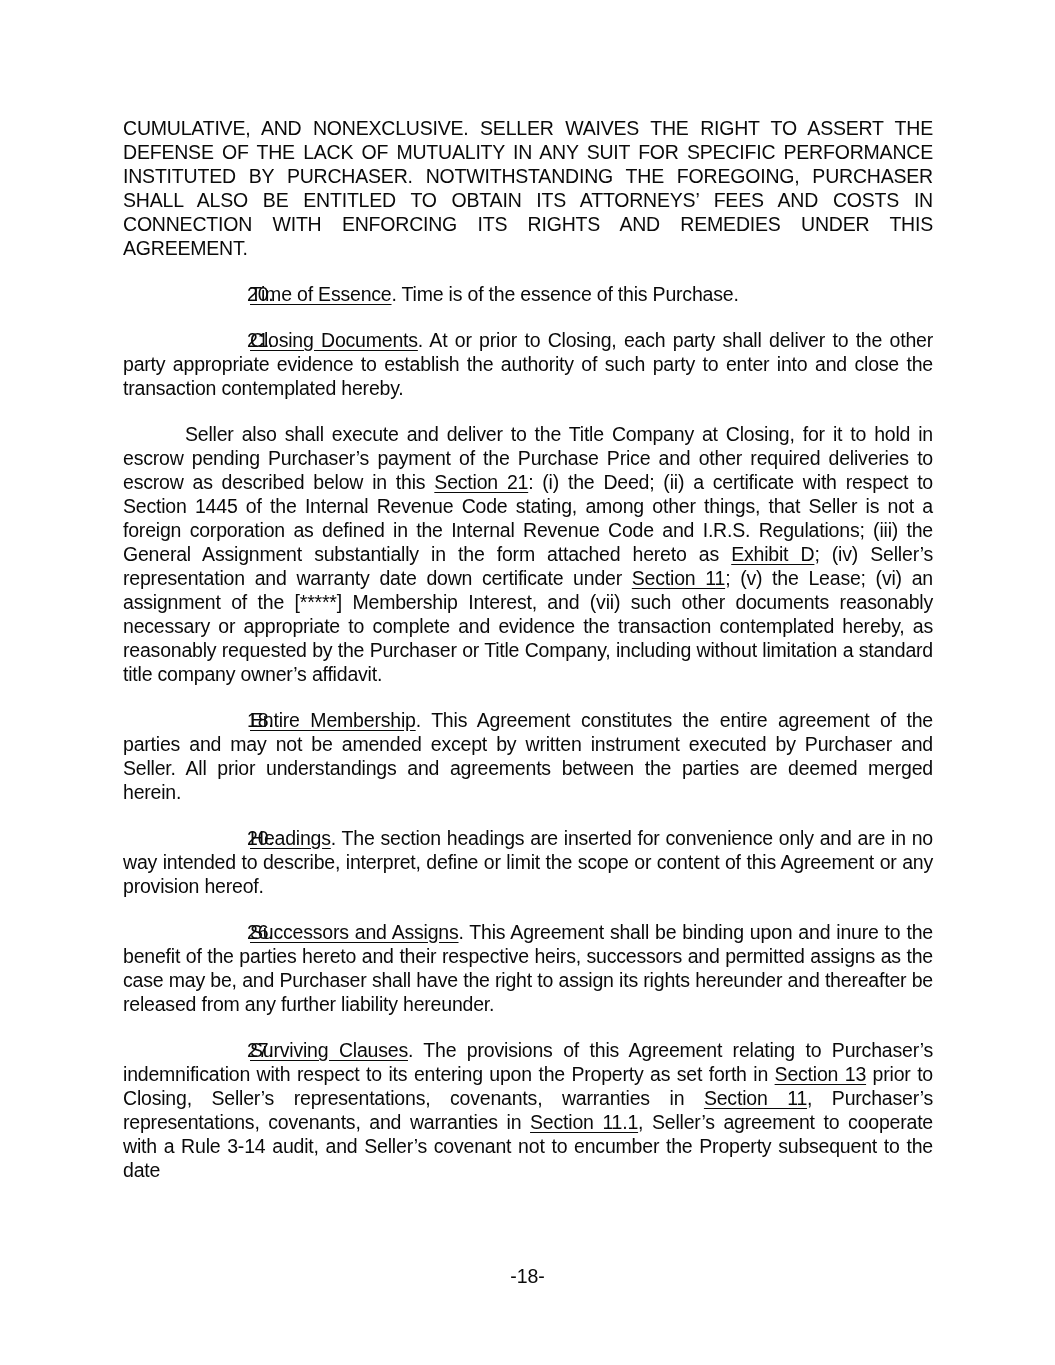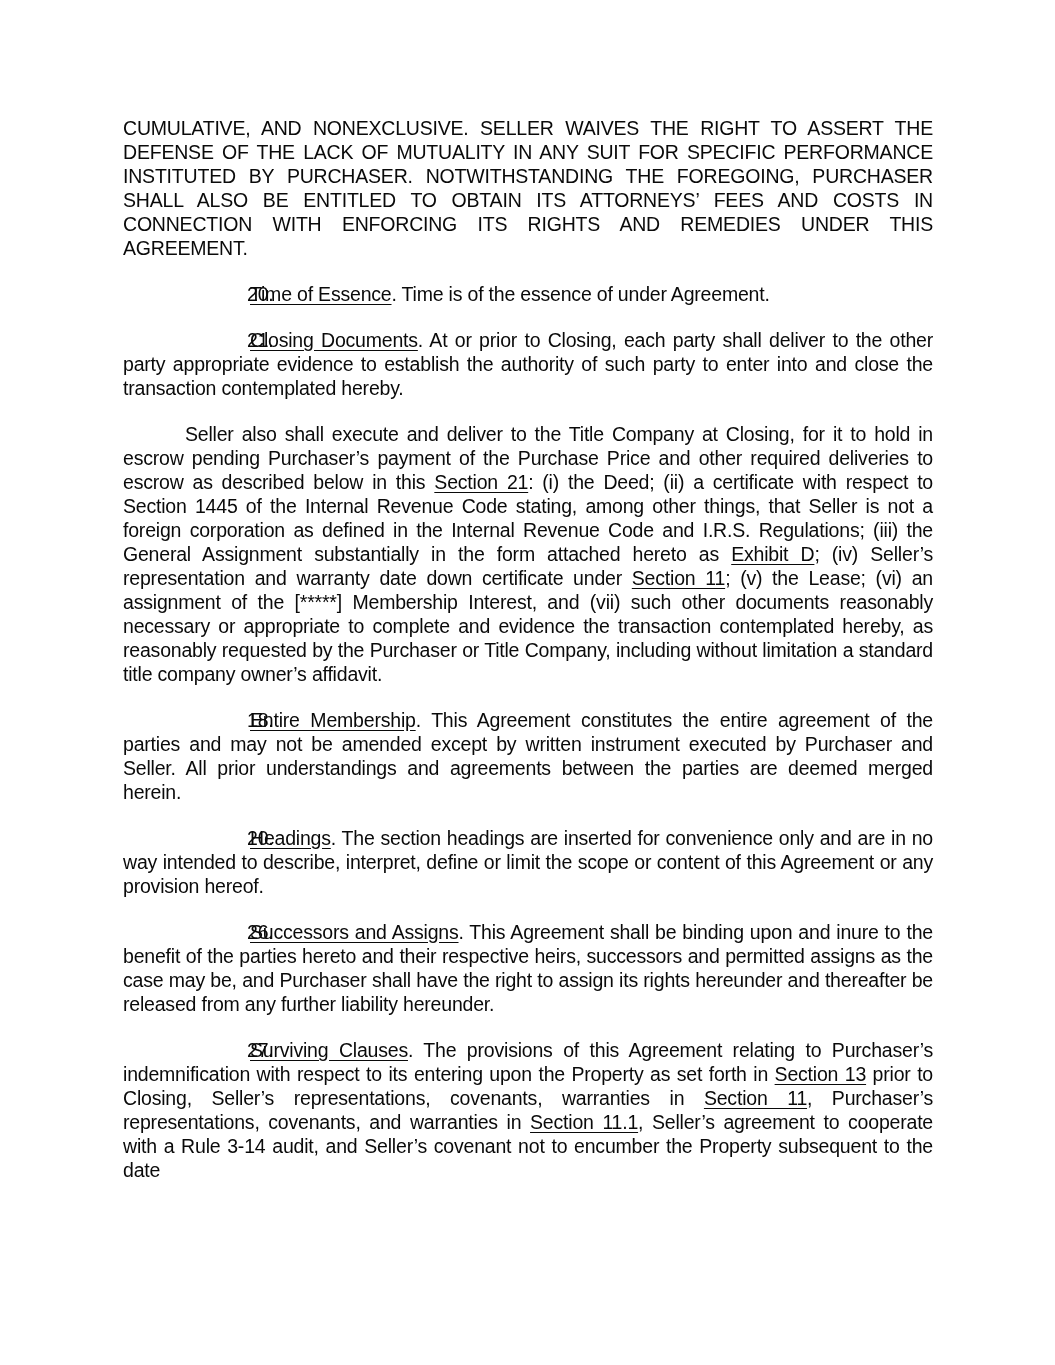--- a/index.html
+++ b/index.html
@@ -50,31 +50,32 @@
   }
 </style>
 </head>
 <body>
 
 <div class="page">
   <div class="content">
 
     <p class="para caps">CUMULATIVE, AND NONEXCLUSIVE.  SELLER WAIVES THE RIGHT TO ASSERT THE DEFENSE OF THE LACK OF MUTUALITY IN ANY SUIT FOR SPECIFIC PERFORMANCE INSTITUTED BY PURCHASER.  NOTWITHSTANDING THE FOREGOING, PURCHASER SHALL ALSO BE ENTITLED TO OBTAIN ITS ATTORNEYS’ FEES AND COSTS IN CONNECTION WITH ENFORCING ITS RIGHTS AND REMEDIES UNDER THIS AGREEMENT.</p>
 
-    <p class="para indent"><span class="sec-num">20.</span><span class="u">Time of Essence</span><span>.  Time is of the essence of under Agreement.</span></p>
+    <p class="para indent"><span class="sec-num">20.</span><span class="u">Time of Essence</span><span>.  Time is of the essence of this Purchase.</span></p>
 
     <p class="para indent"><span class="sec-num">21.</span><span class="u">Closing Documents</span><span>.  At or prior to Closing, each party shall deliver to the other party appropriate evidence to establish the authority of such party to enter into and close the transaction contemplated hereby.</span></p>
 
     <p class="para indent"><span>Seller also shall execute and deliver to the Title Company at Closing, for it to hold in escrow pending Purchaser’s payment of the Purchase Price and other required deliveries to escrow as described below in this </span><span class="u">Section 21</span><span>:  (i) the Deed; (ii) a certificate with respect to Section 1445 of the Internal Revenue Code stating, among other things, that Seller is not a foreign corporation as defined in the Internal Revenue Code and I.R.S. Regulations; (iii) the General Assignment substantially in the form attached hereto as </span><span class="u">Exhibit D</span><span>; (iv) Seller’s representation and warranty date down certificate under </span><span class="u">Section 11</span><span>; (v) the Lease; (vi) an assignment of the [*****] Membership Interest, and (vii) such other documents reasonably necessary or appropriate to complete and evidence the transaction contemplated hereby, as reasonably requested by the Purchaser or Title Company, including without limitation a standard title company owner’s affidavit.</span></p>
 
     <p class="para indent"><span class="sec-num">18.</span><span class="u">Entire Membership</span><span>.  This Agreement constitutes the entire agreement of the parties and may not be amended except by written instrument executed by Purchaser and Seller.  All prior understandings and agreements between the parties are deemed merged herein.</span></p>
 
     <p class="para indent"><span class="sec-num">20.</span><span class="u">Headings</span><span>.  The section headings are inserted for convenience only and are in no way intended to describe, interpret, define or limit the scope or content of this Agreement or any provision hereof.</span></p>
 
 
 
     <p class="para indent"><span class="sec-num">26.</span><span class="u">Successors and Assigns</span><span>.  This Agreement shall be binding upon and inure to the benefit of the parties hereto and their respective heirs, successors and permitted assigns as the case may be, and Purchaser shall have the right to assign its rights hereunder and thereafter be released from any further liability hereunder.</span></p>
 
     <p class="para indent"><span class="sec-num">27.</span><span class="u">Surviving Clauses</span><span>.  The provisions of this Agreement relating to Purchaser’s indemnification with respect to its entering upon the Property as set forth in </span><span class="u">Section 13</span><span> prior to Closing, Seller’s representations, covenants, warranties in </span><span class="u">Section 11</span><span>, Purchaser’s representations, covenants, and warranties in </span><span class="u">Section 11.1</span><span>, Seller’s agreement to cooperate with a Rule 3-14 audit, and Seller’s covenant not to encumber the Property subsequent to the date</span></p>
 
   </div>
 
+  <div class="footer">-18-</div>
 </div>
 
 </body></html>

